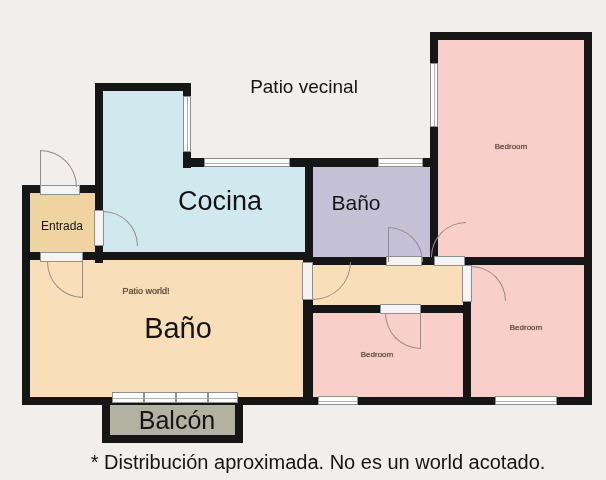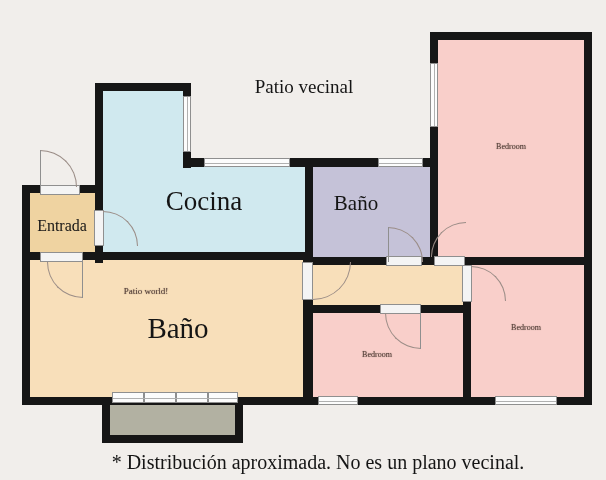--- a/index.html
+++ b/index.html
@@ -11,21 +11,21 @@
   .win{position:absolute;background:#fcfcfc;border:1px solid #8f8f8f;box-sizing:border-box;}
   .win.h::after{content:"";position:absolute;left:0;right:0;top:50%;height:1px;background:#b0b0b0;}
   .win.v::after{content:"";position:absolute;top:0;bottom:0;left:50%;width:1px;background:#b0b0b0;}
   .wdiv{position:absolute;top:0;bottom:0;width:2px;background:#8f8f8f;}
   .arc{position:absolute;box-sizing:border-box;border:0 solid #9a8c86;}
   .arc.tr{border-top-width:1px;border-right-width:1px;border-top-right-radius:100% 100%;}
   .arc.tl{border-top-width:1px;border-left-width:1px;border-top-left-radius:100% 100%;}
   .arc.br{border-bottom-width:1px;border-right-width:1px;border-bottom-right-radius:100% 100%;}
   .arc.bl{border-bottom-width:1px;border-left-width:1px;border-bottom-left-radius:100% 100%;}
   .leaf{position:absolute;background:#8f8f8f;}
-  .lbl{position:absolute;transform:translate(-50%,-50%);color:#151515;white-space:nowrap;font-family:Liberation Serif, serif;}
+  .lbl{position:absolute;transform:translate(-50%,-50%);color:#151515;white-space:nowrap;}
   .lbl.tiny{font-size:8px;color:#5a453e;text-shadow:0 0 1px rgba(90,70,60,.7);}
 </style>
 </head>
 <body>
 
 <div id="canvas">
 
   <div class="room" style="left:95px;top:83px;width:96px;height:85px;background:#d0e9ef"></div>
   <div class="room" style="left:95px;top:160px;width:217px;height:98px;background:#d0e9ef"></div>
   <div class="room" style="left:305px;top:160px;width:133px;height:105px;background:#c5c2d8"></div>
@@ -87,23 +87,24 @@
   <div class="leaf" style="left:82px;top:262px;width:1px;height:36px"></div>
   <div class="arc br" style="left:313px;top:262px;width:38px;height:38px"></div>
   <div class="arc tr" style="left:388px;top:227px;width:35px;height:35px"></div>
   <div class="leaf" style="left:388px;top:227px;width:1px;height:35px"></div>
   <div class="arc tl" style="left:431px;top:222px;width:35px;height:35px"></div>
   <div class="arc tr" style="left:471px;top:266px;width:35px;height:35px"></div>
   <div class="arc bl" style="left:385px;top:313px;width:36px;height:36px"></div>
   <div class="leaf" style="left:420px;top:313px;width:1px;height:36px"></div>
 
   <div class="lbl" style="left:304px;top:87px;font-size:19px">Patio vecinal</div>
-  <div class="lbl" style="left:204px;top:201px;font-size:27px">Cocina</div>
+  <div class="lbl" style="left:220px;top:201px;font-size:27px">Cocina</div>
   <div class="lbl" style="left:356px;top:203px;font-size:21px">Baño</div>
-  <div class="lbl" style="left:62px;top:226px;font-size:16px">Entrada</div>
+  <div class="lbl" style="left:62px;top:226px;font-size:12px">Entrada</div>
   <div class="lbl" style="left:178px;top:328px;font-size:29px">Baño</div>
   <div class="lbl tiny" style="left:146px;top:291px;font-size:9px">Patio world!</div>
+  <div class="lbl" style="left:177px;top:420px;font-size:25px">Balcón</div>
   <div class="lbl tiny" style="left:511px;top:146px">Bedroom</div>
   <div class="lbl tiny" style="left:377px;top:354px">Bedroom</div>
   <div class="lbl tiny" style="left:526px;top:327px">Bedroom</div>
-  <div class="lbl" style="left:318px;top:462px;font-size:20px">* Distribución aproximada. No es un plano vecinal.</div>
+  <div class="lbl" style="left:318px;top:462px;font-size:20px">* Distribución aproximada. No es un world acotado.</div>
 
 </div>
 
 </body></html>

